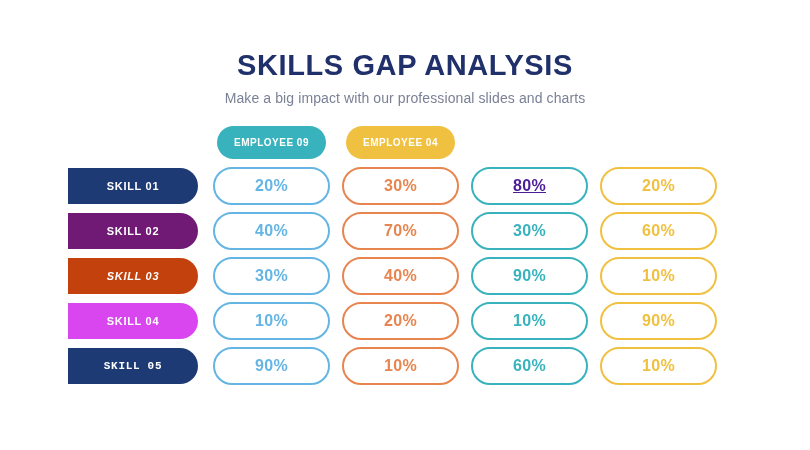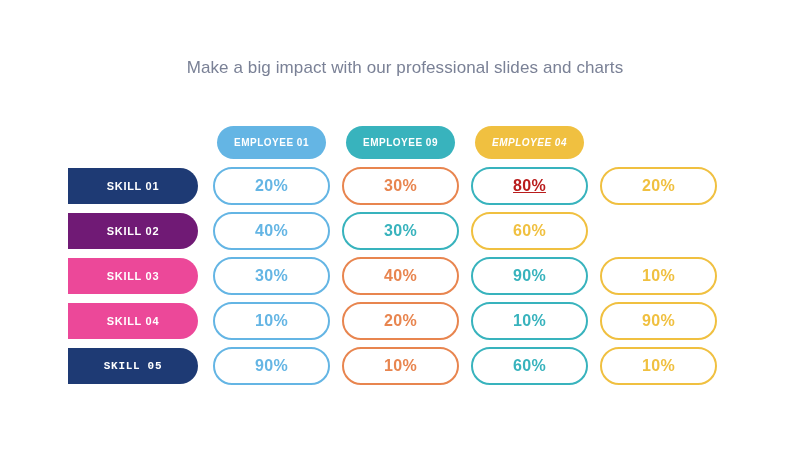--- a/index.html
+++ b/index.html
@@ -31,21 +31,21 @@
   .title {
     font-size: 29px;
     font-weight: bold;
     letter-spacing: 0.6px;
     color: #20306b;
     line-height: 1.1;
     margin: 0;
   }
   .subtitle {
     margin: 8px 0 16px 0;
-    font-size: 17px;
+    font-size: 14px;
     font-weight: normal;
     color: #7a8196;
     letter-spacing: 0.1px;
   }
 
   
   .matrix {
     position: absolute;
     left: 68px;
     top: 124px;
@@ -129,94 +129,95 @@
     letter-spacing: 0.3px;
     text-align: center;
   }
 </style>
 </head>
 <body>
 
 <div class="slide">
 
   <div class="title-block">
+    <div class="title" style="color: rgb(32, 48, 107);">SKILLS GAP ANALYSIS</div>
     <div class="subtitle" style="color: rgb(122, 129, 150);">Make a big impact with our professional slides and charts</div>
   </div>
 
   <div class="matrix">
 
     <div class="row header-row">
       <div class="skill-cell">
         <div class="skill-spacer"></div>
       </div>
       <div class="col-cell">
-        <div class="head-pill" style="background: rgb(100, 181, 228);">EMPLOYEE 01</div>
-      </div>
-      <div class="col-cell">
         <div class="head-pill" style="background: rgb(56, 179, 189);">EMPLOYEE 09</div>
       </div>
       <div class="col-cell">
-        <div class="head-pill" style="background: rgb(240, 192, 64); font-style: italic;">EMPLOYEE 04</div>
+        <div class="head-pill" style="background: rgb(240, 192, 64);">EMPLOYEE 04</div>
       </div>
     </div>
 
     <div class="row data-row">
       <div class="skill-cell">
         <div class="skill-pill" style="background: rgb(30, 58, 116);">SKILL 01</div>
       </div>
       <div class="col-cell">
         <div class="value-pill" style="border-color: rgb(100, 181, 228); color: rgb(100, 181, 228);">20%</div>
       </div>
       <div class="col-cell">
         <div class="value-pill" style="border-color: rgb(232, 133, 79); color: rgb(232, 133, 79);">30%</div>
       </div>
       <div class="col-cell">
-        <div class="value-pill" style="border-color: rgb(56, 179, 189); color: #b91c1c; text-decoration: underline;">80%</div>
+        <div class="value-pill" style="border-color: rgb(56, 179, 189); color: #4c1d95; text-decoration: underline;">80%</div>
       </div>
       <div class="col-cell">
         <div class="value-pill" style="border-color: rgb(240, 192, 64); color: rgb(240, 192, 64);">20%</div>
       </div>
     </div>
 
     <div class="row data-row">
       <div class="skill-cell">
         <div class="skill-pill" style="background: #701a75;">SKILL 02</div>
       </div>
       <div class="col-cell">
         <div class="value-pill" style="border-color: rgb(100, 181, 228); color: rgb(100, 181, 228);">40%</div>
       </div>
       <div class="col-cell">
+        <div class="value-pill" style="border-color: rgb(232, 133, 79); color: rgb(232, 133, 79);">70%</div>
+      </div>
+      <div class="col-cell">
         <div class="value-pill" style="border-color: rgb(56, 179, 189); color: rgb(56, 179, 189);">30%</div>
       </div>
       <div class="col-cell">
         <div class="value-pill" style="border-color: rgb(240, 192, 64); color: rgb(240, 192, 64);">60%</div>
       </div>
     </div>
 
     <div class="row data-row">
       <div class="skill-cell">
-        <div class="skill-pill" style="background: #ec4899;">SKILL 03</div>
+        <div class="skill-pill" style="background: #c2410c; font-style: italic;">SKILL 03</div>
       </div>
       <div class="col-cell">
         <div class="value-pill" style="border-color: rgb(100, 181, 228); color: rgb(100, 181, 228);">30%</div>
       </div>
       <div class="col-cell">
         <div class="value-pill" style="border-color: rgb(232, 133, 79); color: rgb(232, 133, 79);">40%</div>
       </div>
       <div class="col-cell">
         <div class="value-pill" style="border-color: rgb(56, 179, 189); color: rgb(56, 179, 189);">90%</div>
       </div>
       <div class="col-cell">
         <div class="value-pill" style="border-color: rgb(240, 192, 64); color: rgb(240, 192, 64);">10%</div>
       </div>
     </div>
 
     <div class="row data-row">
       <div class="skill-cell">
-        <div class="skill-pill" style="background: #ec4899;">SKILL 04</div>
+        <div class="skill-pill" style="background: #d946ef;">SKILL 04</div>
       </div>
       <div class="col-cell">
         <div class="value-pill" style="border-color: rgb(100, 181, 228); color: rgb(100, 181, 228);">10%</div>
       </div>
       <div class="col-cell">
         <div class="value-pill" style="border-color: rgb(232, 133, 79); color: rgb(232, 133, 79);">20%</div>
       </div>
       <div class="col-cell">
         <div class="value-pill" style="border-color: rgb(56, 179, 189); color: rgb(56, 179, 189);">10%</div>
       </div>

